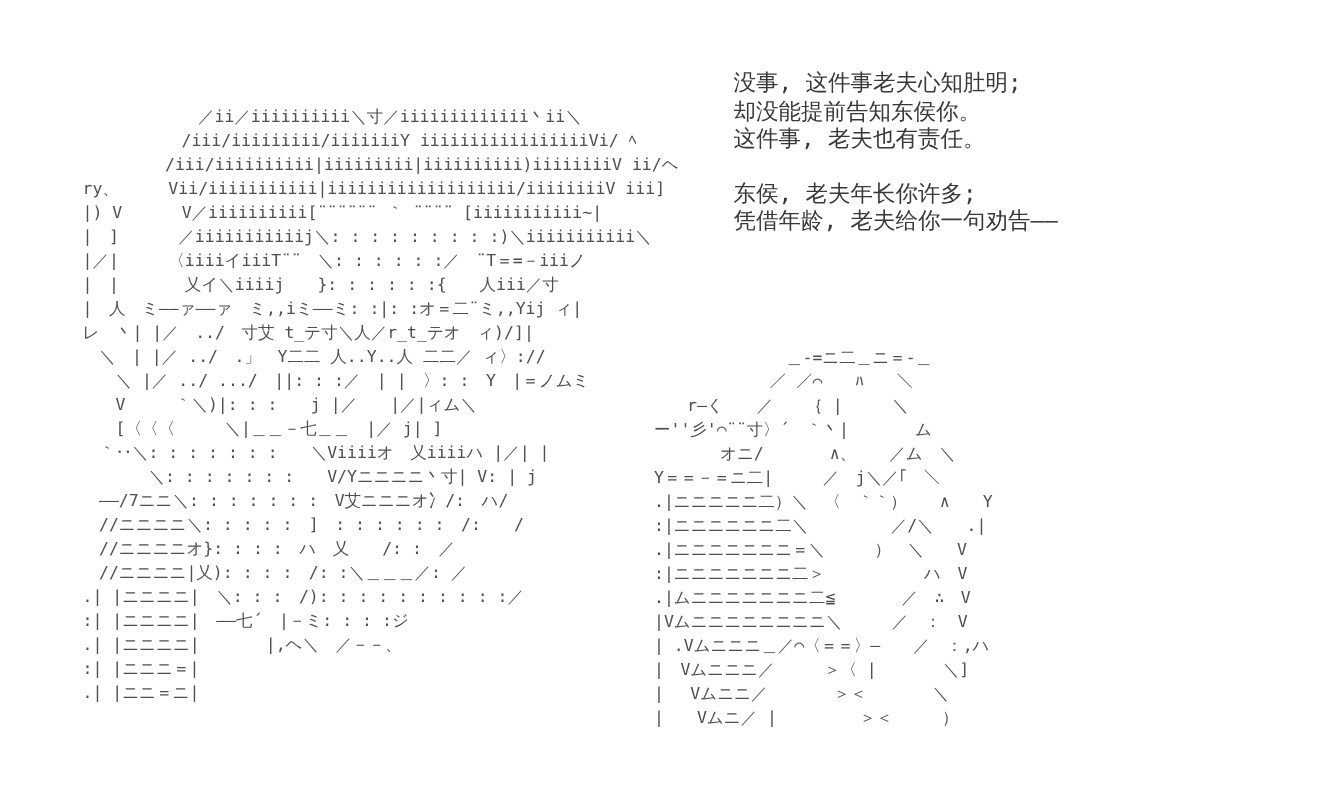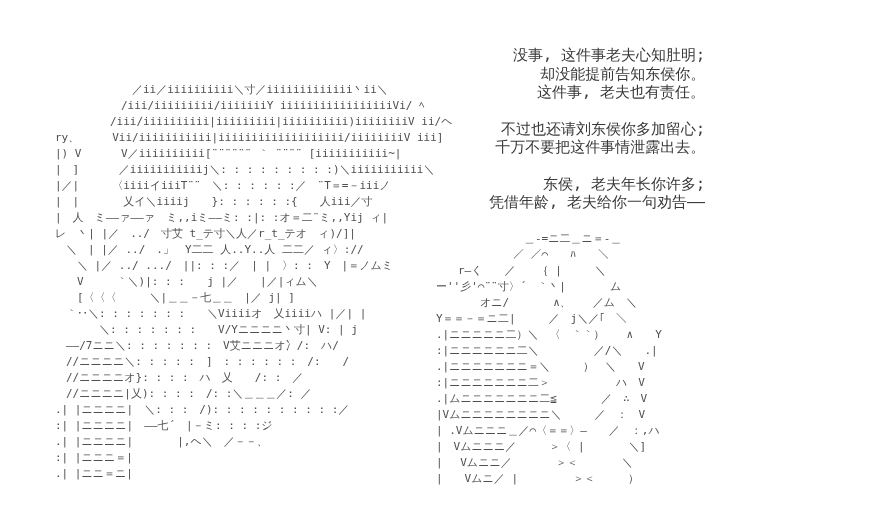--- a/index.html
+++ b/index.html
@@ -18,30 +18,29 @@
   .aa {
     position: absolute;
     margin: 0;
     white-space: pre;
     font-family: "DejaVu Sans Mono", monospace;
     font-size: 11px;
     line-height: 16px;
     color: #4f4f4f;
     letter-spacing: 0px;
   }
-  .aa-left   { left: 55px;  top: 82px;  }
+  .aa-left   { left: 55px;  top: 70px;  }
   .aa-right  { left: 436px; top: 231px; }
   .dialogue {
     position: absolute;
     left: 489px;
     top: 46px;
     color: #383838;
     font-size: 15px;
     line-height: 18.5px;
-    text-align: right;
   }
   .dialogue p {
     margin: 0 0 18px 0;
     white-space: pre;
     font-family: "DejaVu Sans Mono", monospace;
   }
 </style>
 </head>
 <body>
 
@@ -87,19 +86,17 @@
 |Vムニニニニニニニニ＼　　　／　：　V
 | .Vムニニニ＿／⌒〈＝＝〉―　　／　：,ハ
 |　Vムニニニ／　　　＞〈 |　　　　＼]
 |　 Vムニニ／　　　　＞＜　　　　＼
 |　　Vムニ／ |　　　　　＞＜　　　）</pre>
 
   <div class="dialogue" style="color: rgb(56, 56, 56);">
     <p>没事, 这件事老夫心知肚明;
 却没能提前告知东侯你。
 这件事, 老夫也有责任。</p>
-    <p>不过也还请刘东侯你多加留心;
-千万不要把这件事情泄露出去。</p>
     <p>东侯, 老夫年长你许多;
 凭借年龄, 老夫给你一句劝告——</p>
   </div>
 
 </div>
 
 </body></html>

